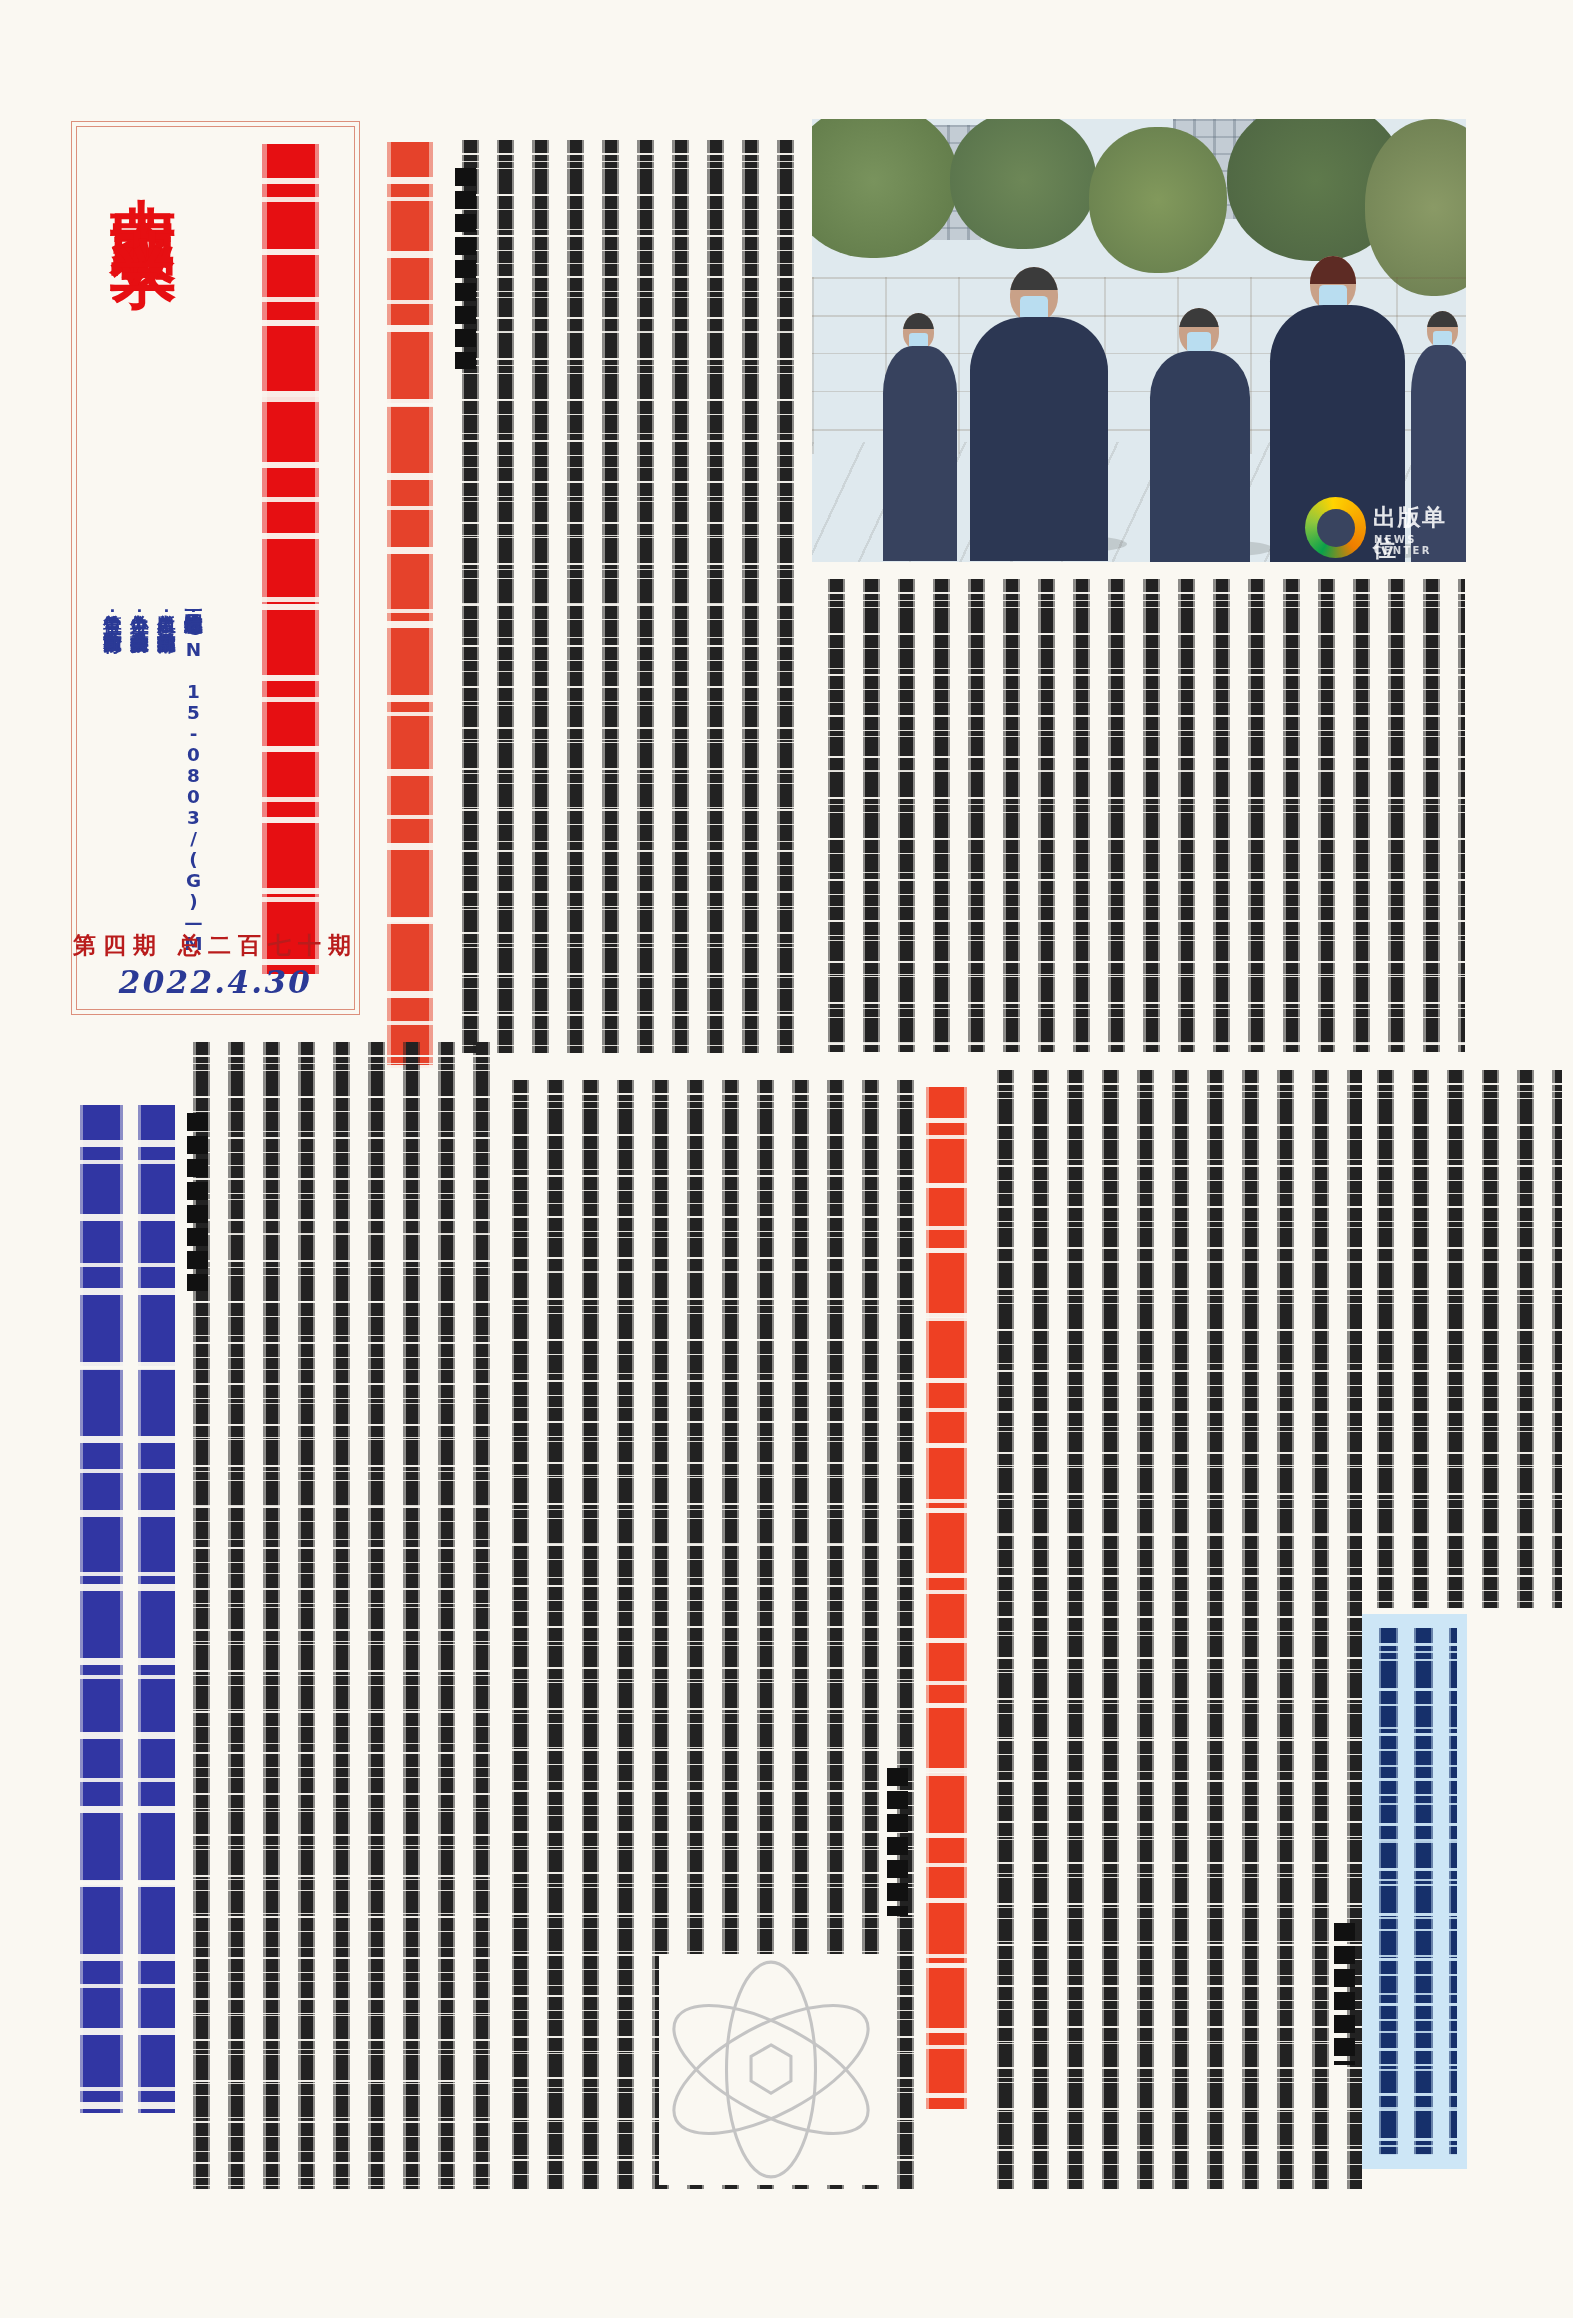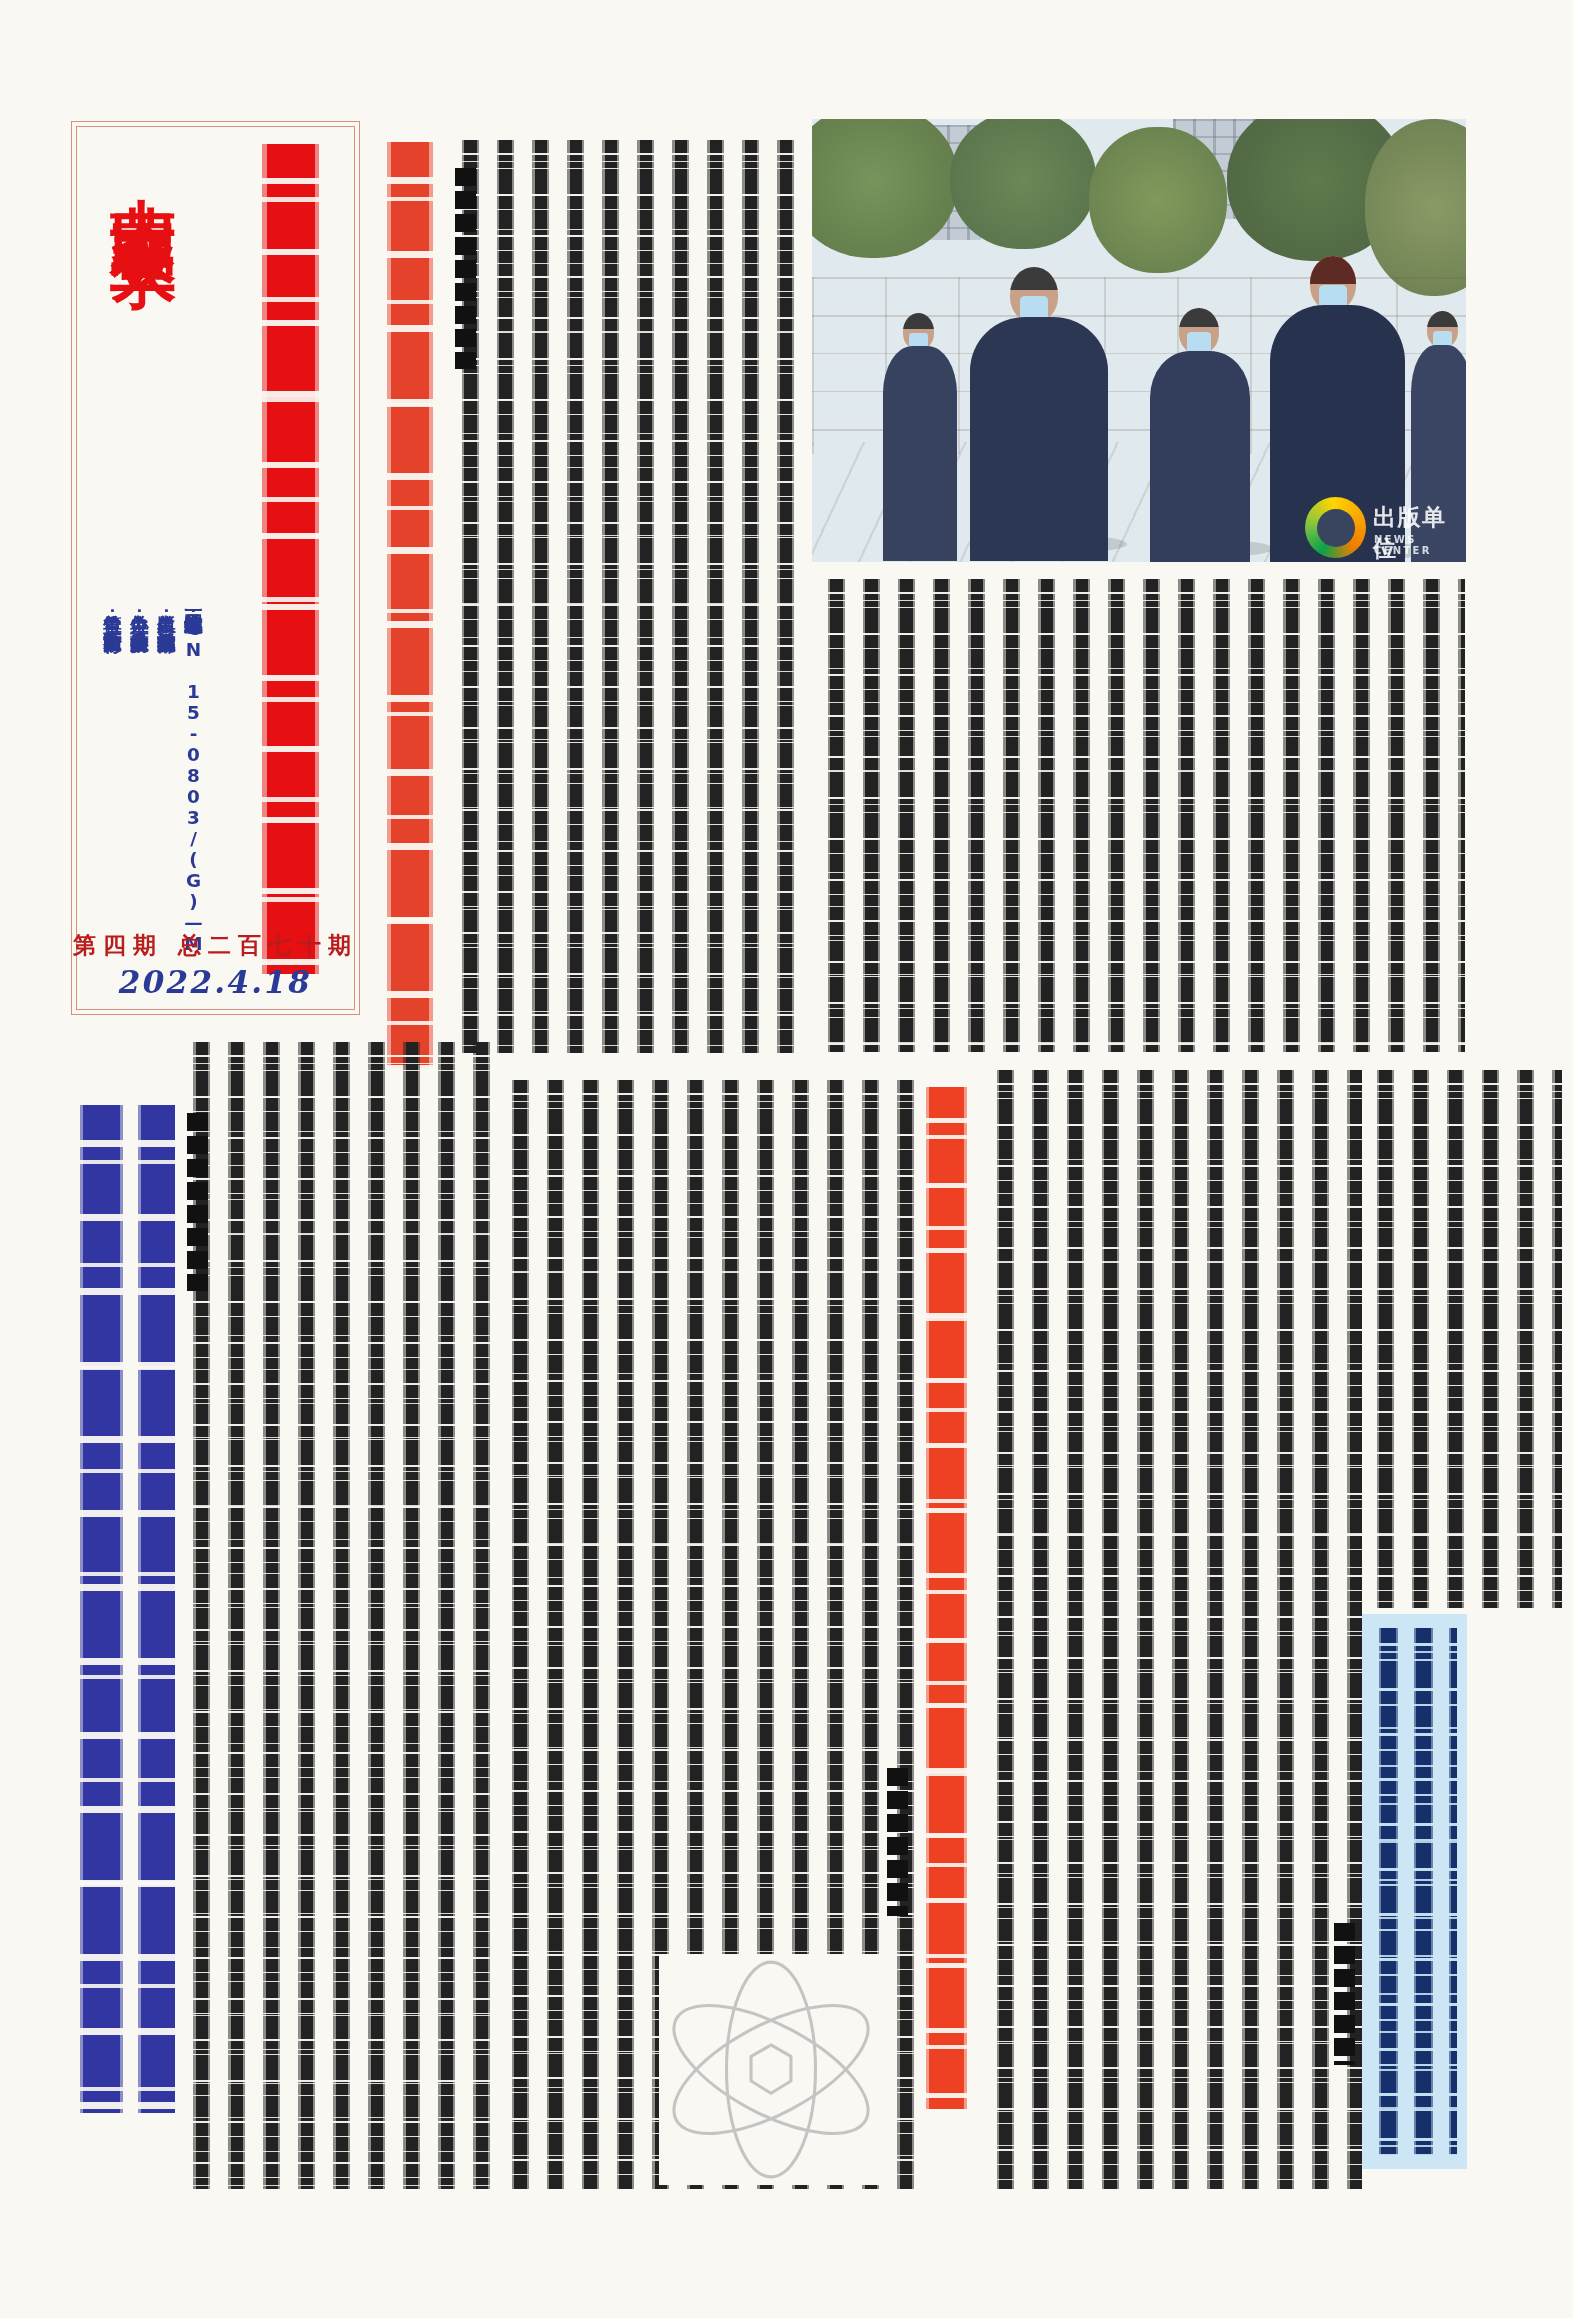--- a/index.html
+++ b/index.html
@@ -72,21 +72,21 @@
   <div class="masthead">
     <div class="mast-cn">内蒙古农业大学</div>
     <div class="m-mast-red" style="left:178px;top:21.5px;width:81px;height:830px;"></div>
     <div class="mast-info">
       <div>国内统一连续出版物号：CN 15-0803/(G)—M</div>
       <div>出版单位：《内蒙古农业大学》编辑部</div>
       <div>主办单位：中共内蒙古农业大学委员会</div>
       <div>主管单位：内蒙古自治区教育厅</div>
     </div>
     <div class="issue">第四期  总二百七十期</div>
-    <div class="pubdate">2022.4.18</div>
+    <div class="pubdate">2022.4.30</div>
   </div>
 
   <div class="m-head-red" style="left:378px;top:142px;width:65px;height:926px;"></div>
 
   <div class="m-body" style="left:453px;top:140px;width:355px;height:913px;"></div>
   <div class="mbold" style="left:455px;top:168px;height:201px;"></div>
 
   <div class="photo">
     <div class="ph-bldg" style="left:15.4px;top:6.1px;width:154px;height:115px;"></div>
     <div class="ph-bldg" style="left:361px;top:0;width:200px;height:100px;"></div>

